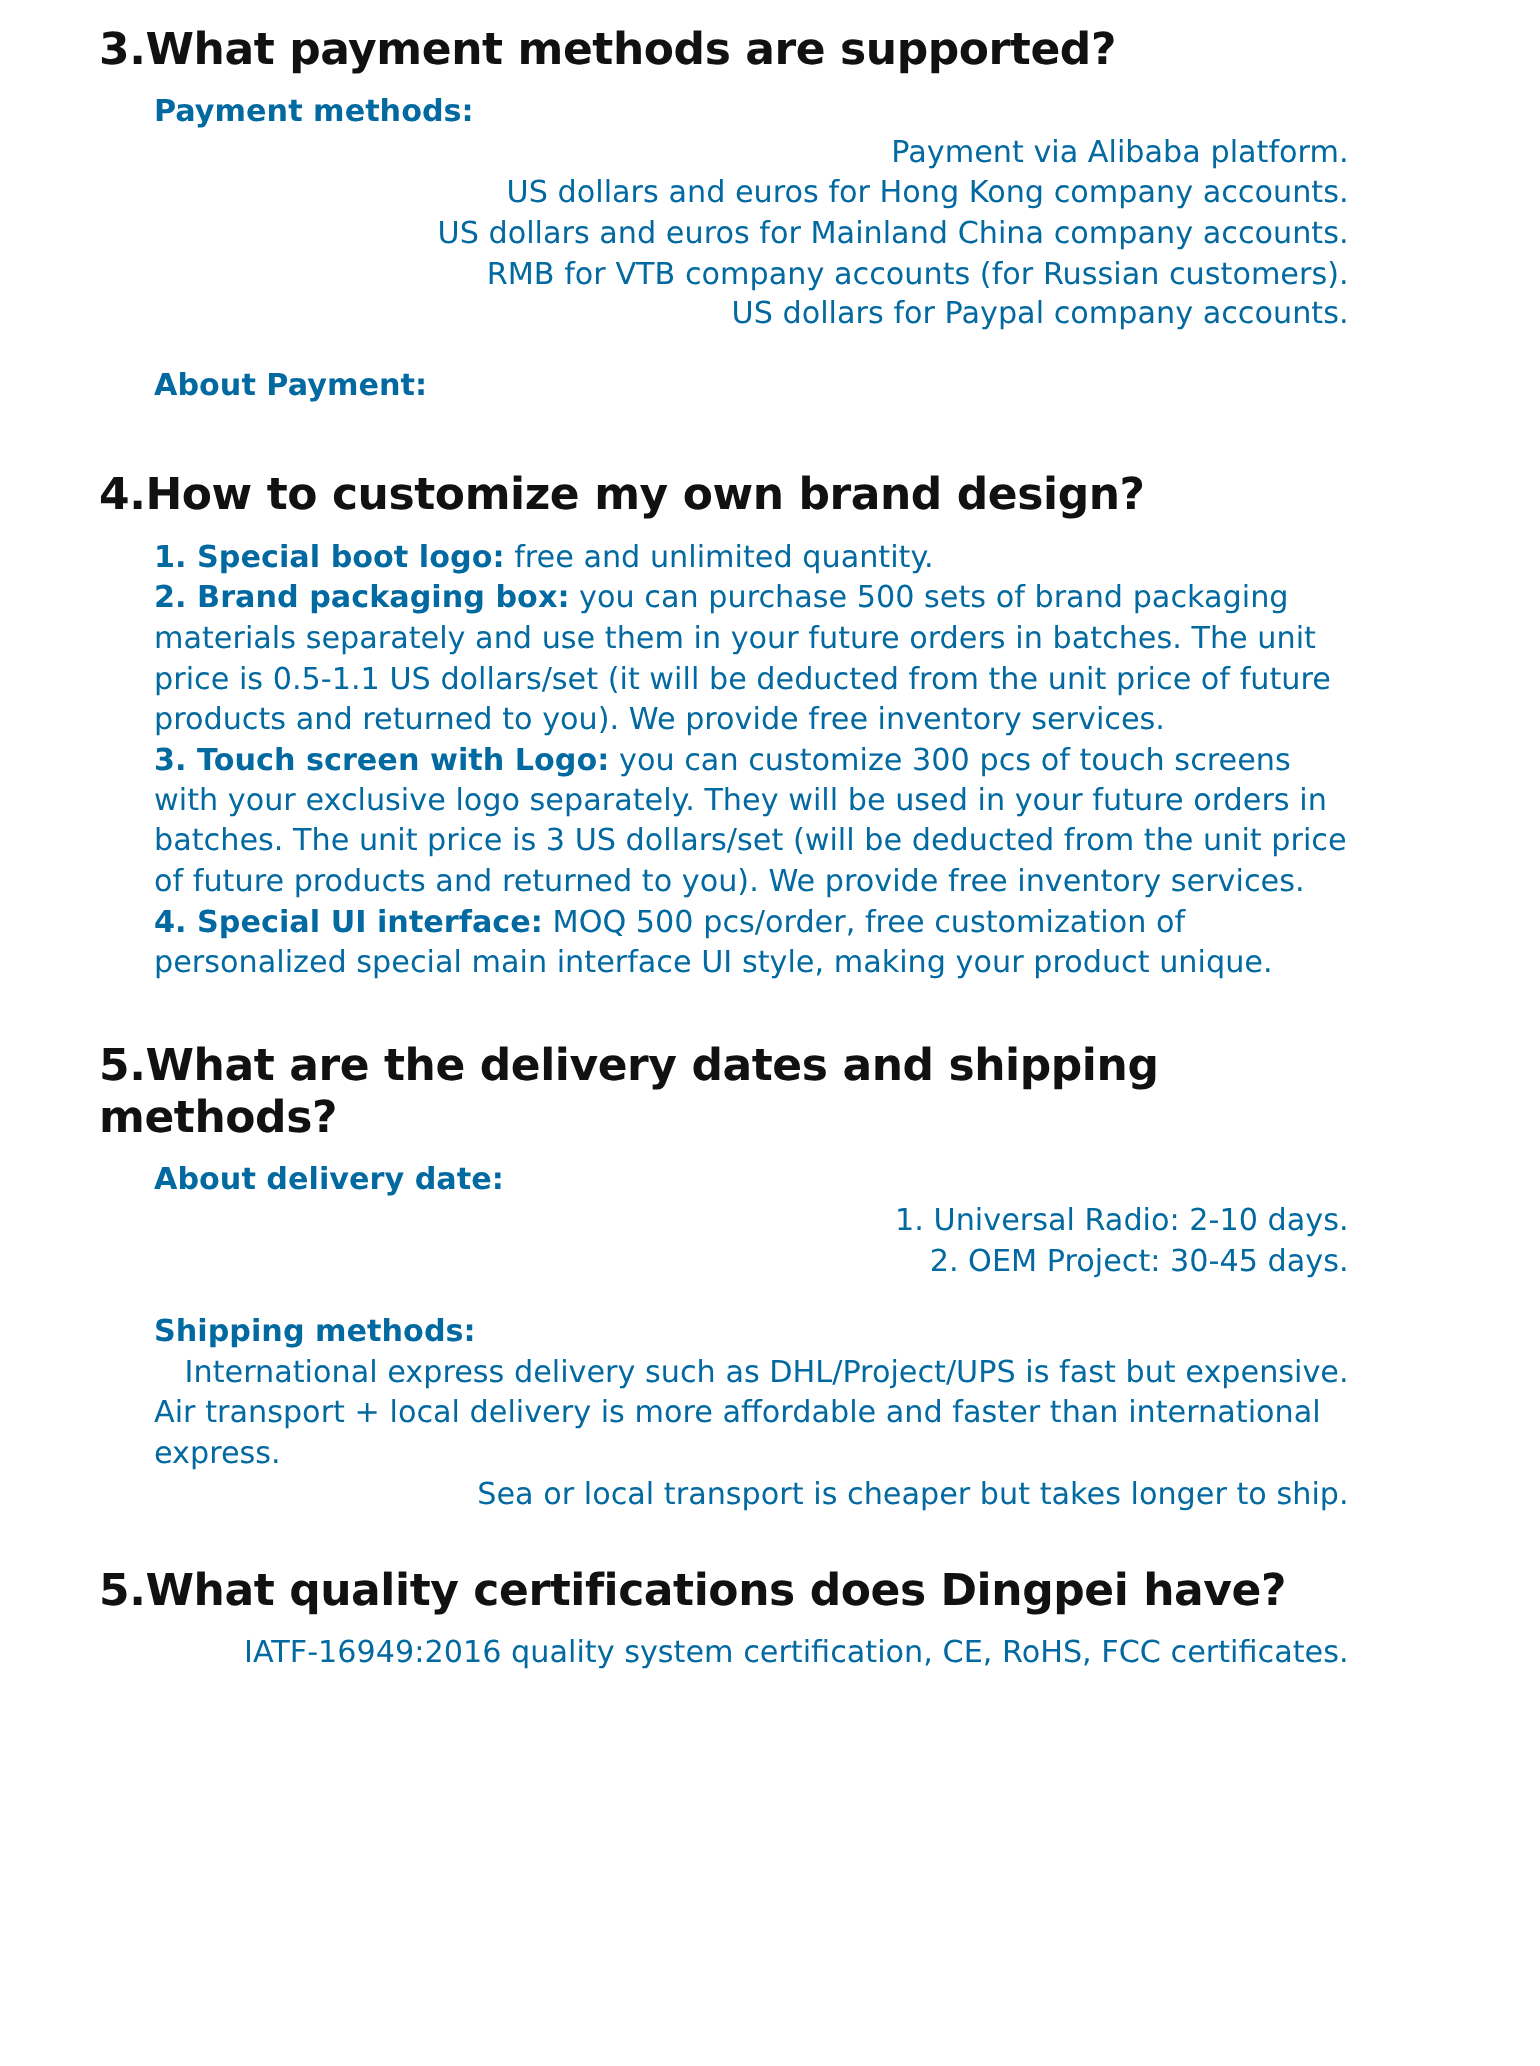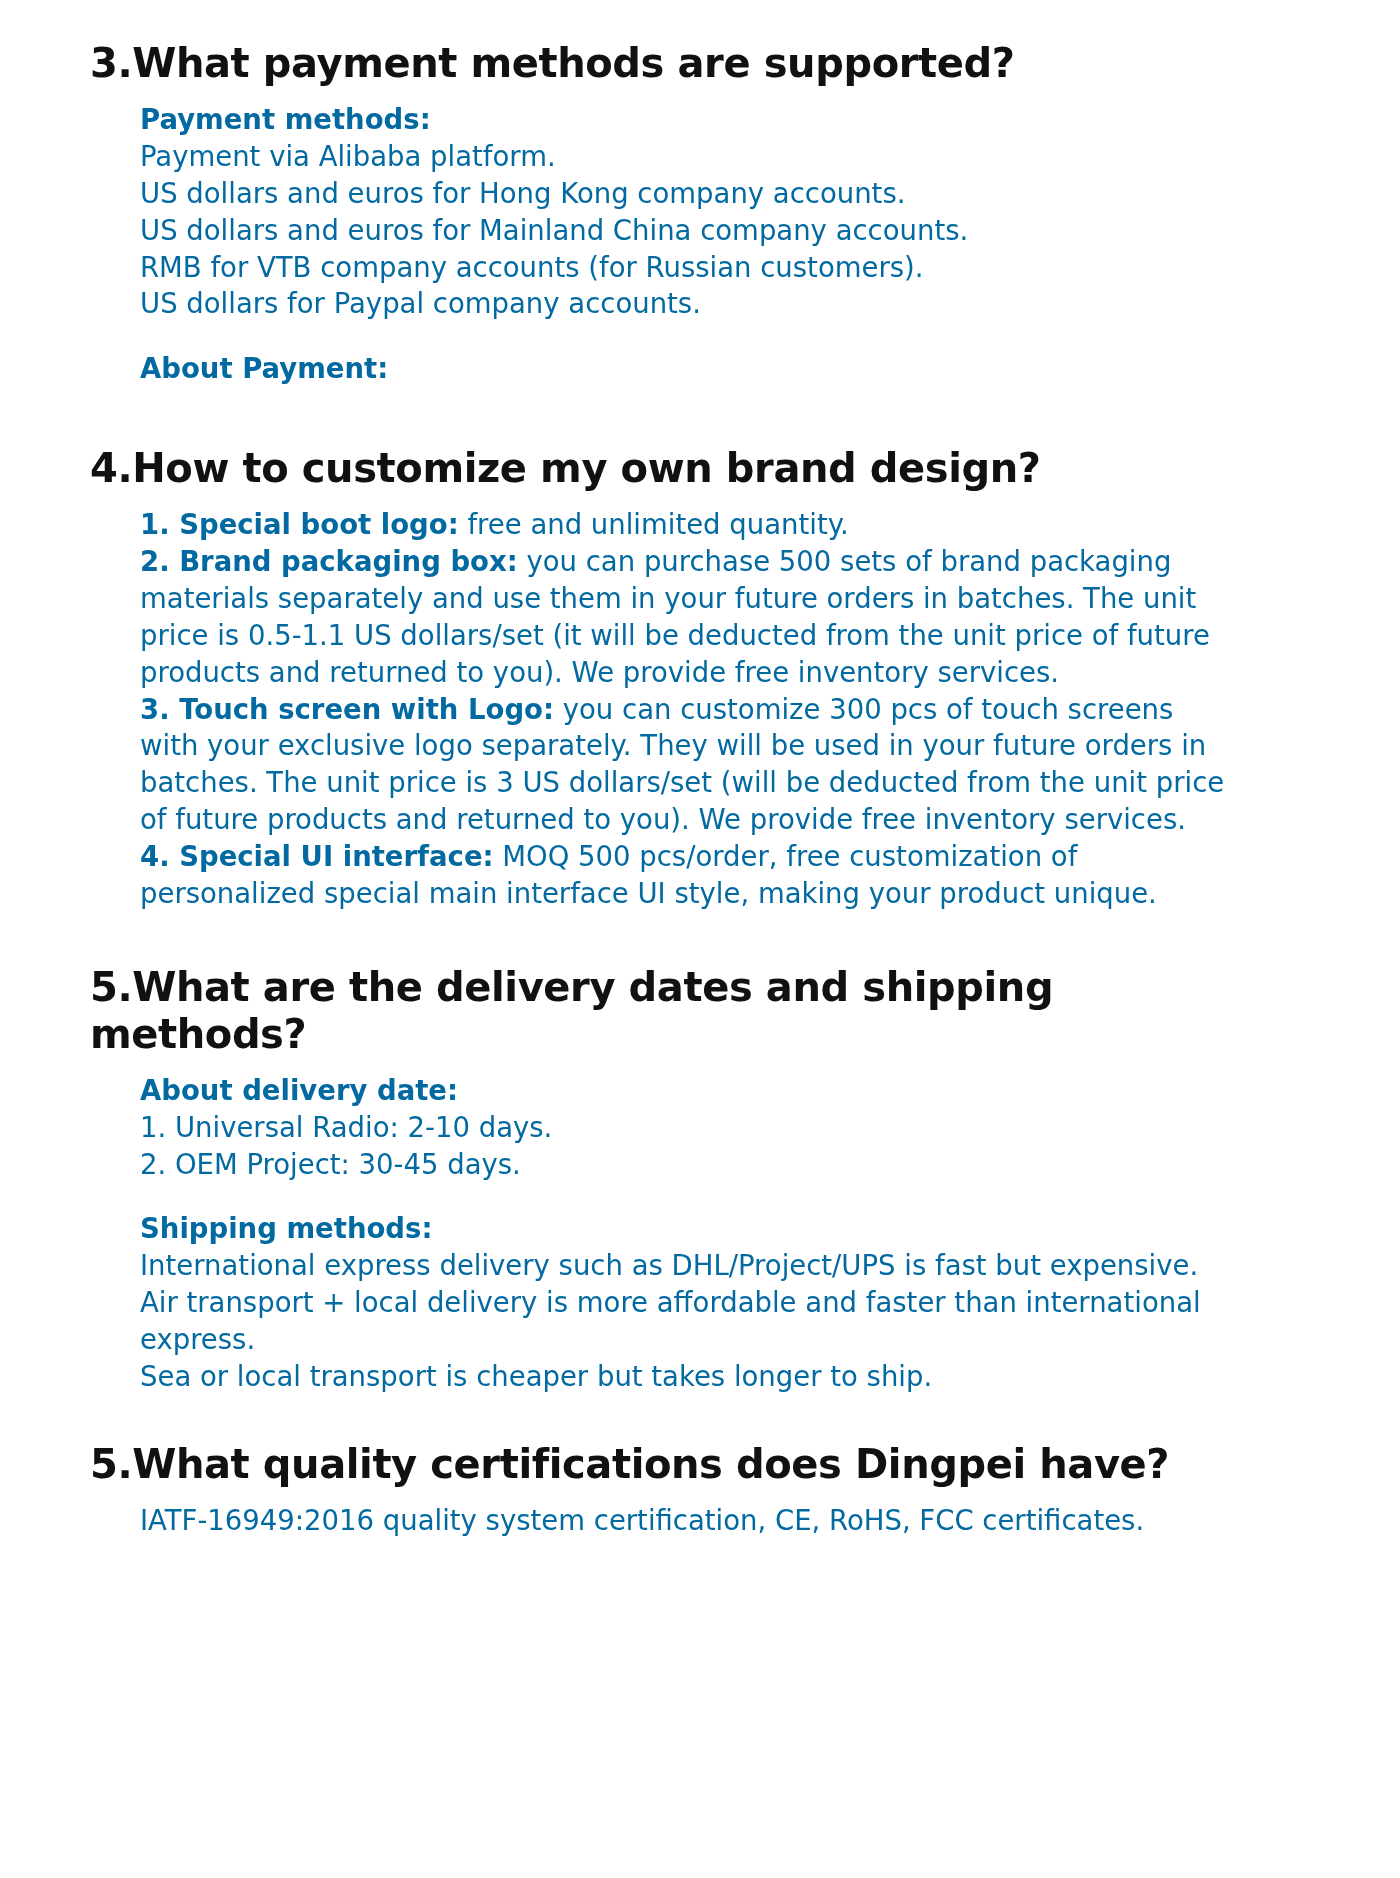--- a/index.html
+++ b/index.html
@@ -11,21 +11,21 @@
     width: 1400px;
     min-height: 1878px;
     font-family: "DejaVu Sans", sans-serif;
     color: #1b1b1b;
     -webkit-font-smoothing: antialiased;
   }
   .page {
     width: 1296px;
     min-height: 1878px;
     box-sizing: border-box;
-    padding: 40px 70px 0 90px;
+    padding: 22px 70px 0 90px;
   }
   .faq-section {
     margin-bottom: 6px;
   }
   .faq-heading {
     font-size: 40px;
     font-weight: 700;
     letter-spacing: -0.4px;
     line-height: 1.18;
     margin: 0 0 14px 0;
@@ -36,20 +36,21 @@
     font-size: 27.5px;
     line-height: 1.34;
     color: #0369a1;
   }
   .sub-title {
     font-weight: 700;
     margin: 0;
   }
   .line {
     margin: 0;
+    text-align: right;
   }
   .para {
     margin: 0;
   }
   .gap {
     height: 28px;
   }
   .sec-gap-lg {
     height: 52px;
   }

